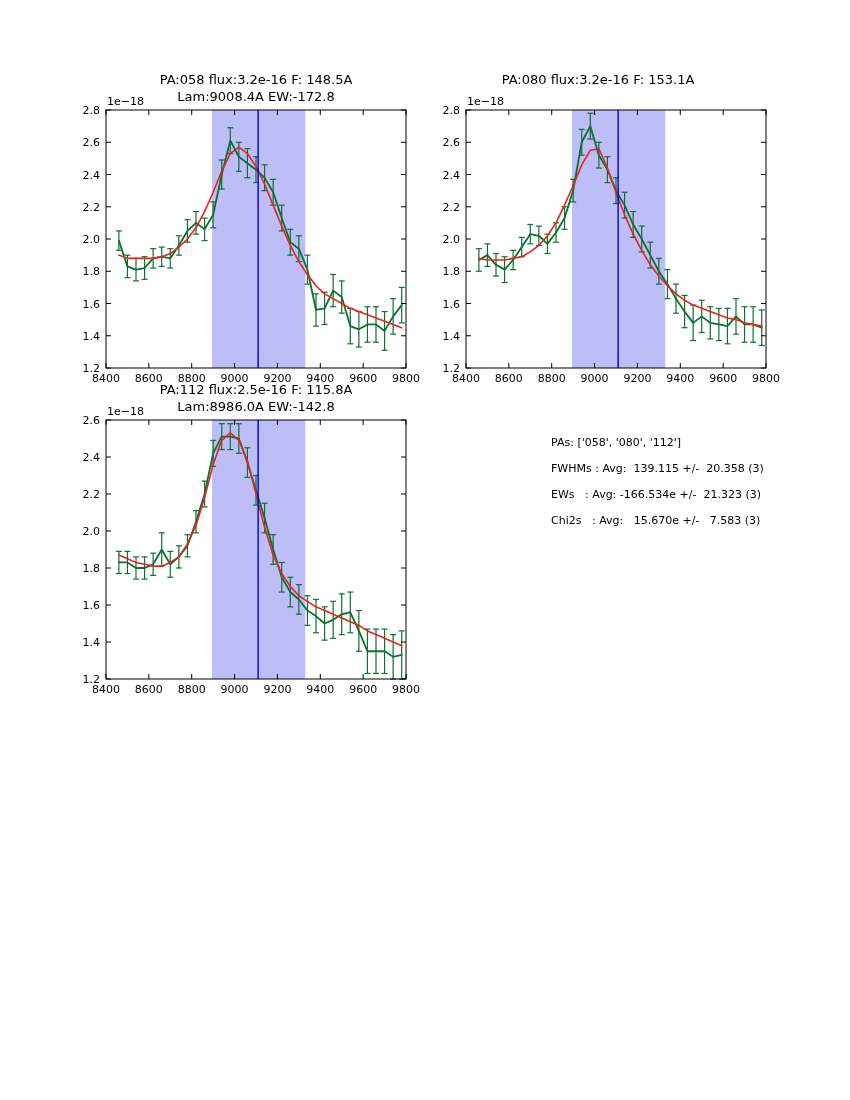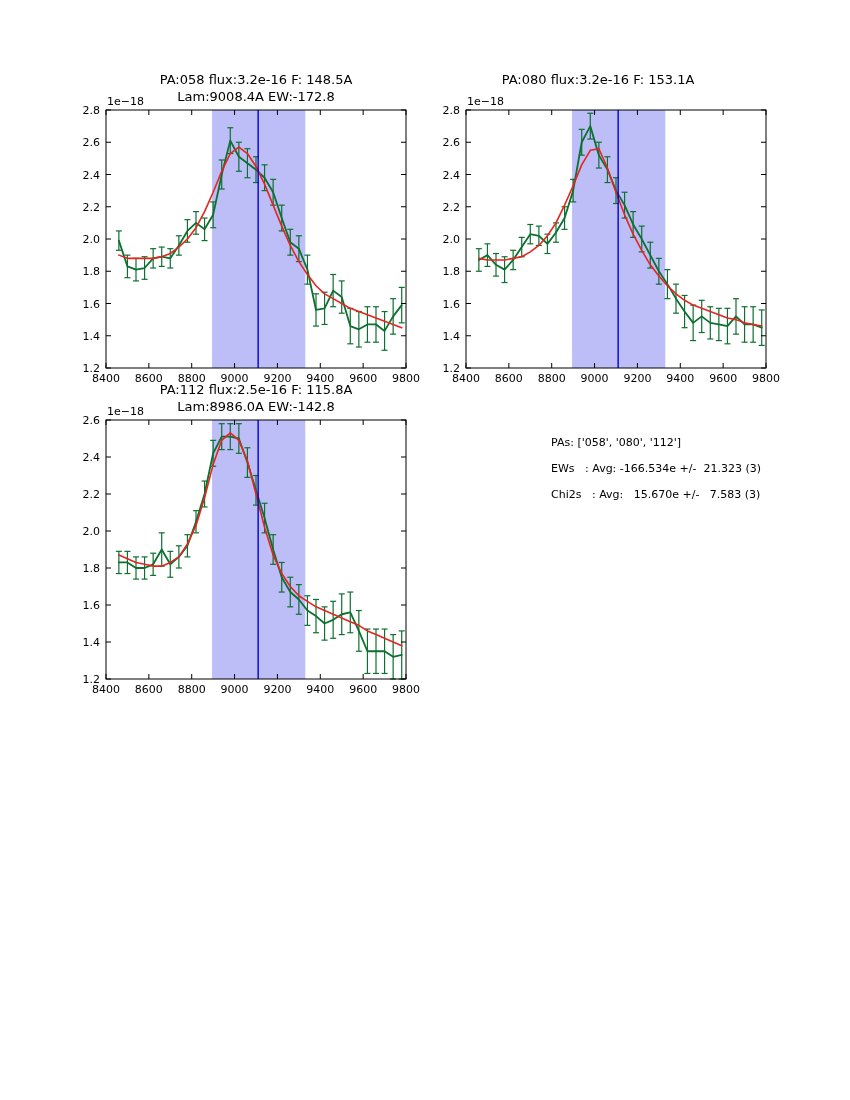--- a/index.html
+++ b/index.html
@@ -532,17 +532,18 @@
       <line x1="340" y1="57.00000000000003" x2="335" y2="57.00000000000003" stroke="#000" stroke-width="1"></line>
       <text x="34" y="61.00000000000003" text-anchor="end" font-size="11" fill="#000">2.4</text>
       <line x1="40" y1="20" x2="45" y2="20" stroke="#000" stroke-width="1"></line>
       <line x1="340" y1="20" x2="335" y2="20" stroke="#000" stroke-width="1"></line>
       <text x="34" y="24" text-anchor="end" font-size="11" fill="#000">2.6</text>
       <text x="41" y="15" text-anchor="start" font-size="11" fill="#000">1e−18</text>
     </svg>
 
   <div class="stats" style="left:527px; top:430px;margin-left:24px;">
     <div class="stats-line">PAs: ['058', '080', '112']</div>
+    <div class="stats-line">FWHMs : Avg:  139.115 +/-  20.358 (3)</div>
     <div class="stats-line">EWs   : Avg: -166.534e +/-  21.323 (3)</div>
     <div class="stats-line">Chi2s   : Avg:   15.670e +/-   7.583 (3)</div>
   </div>
 
 </div>
 
 </body></html>

